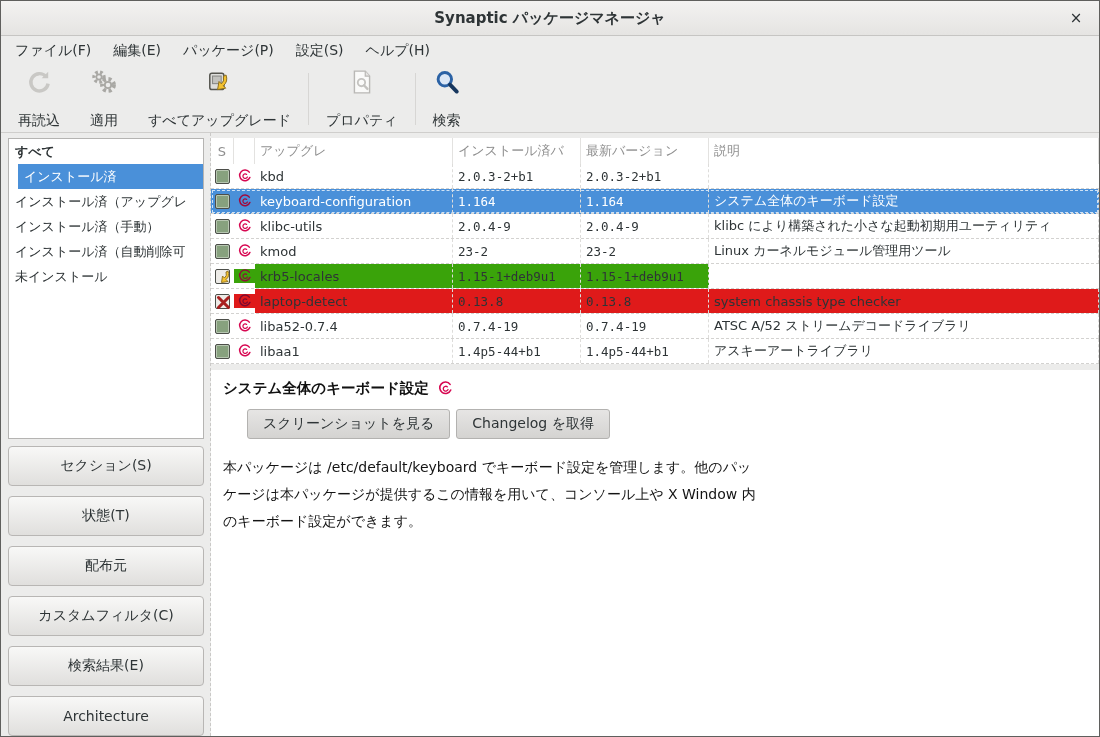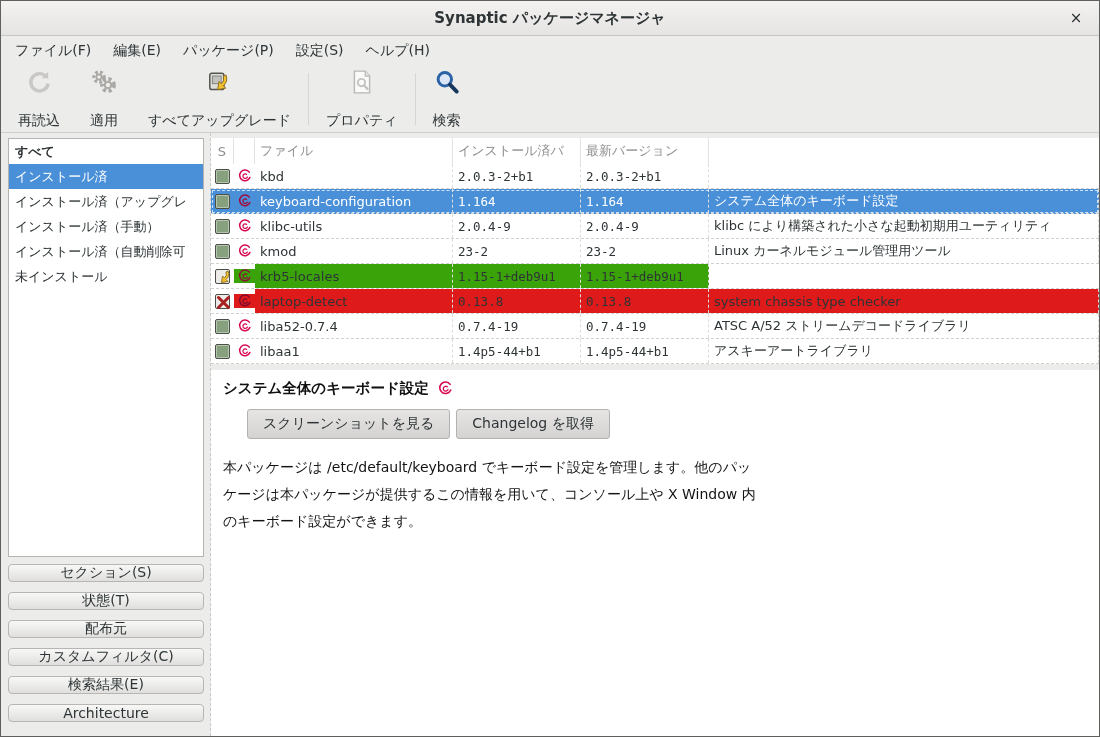--- a/index.html
+++ b/index.html
@@ -23,23 +23,23 @@
   .tool-btn { height:60px; padding:0 15px; display:flex; flex-direction:column; align-items:center; justify-content:center; gap:17px; font-size:14px; }
   .tool-btn .ticon { height:28px; display:flex; align-items:center; justify-content:center; }
   .tool-sep { width:1px; height:52px; background:#d7d6d4; margin:0 2px; }
 
   
   .main { flex:1; display:flex; min-height:0; }
   .sidebar { flex:0 0 204px; padding:5px 0 0 7px; display:flex; flex-direction:column; }
   .filter-list { width:196px; height:419px; background:#fff; border:1px solid #b5b4b2; font-size:13px; overflow:hidden; }
   .filter-item { height:25px; line-height:25px; padding-left:6px; white-space:nowrap; overflow:hidden; }
   .filter-item.first { font-weight:bold; }
-  .filter-item.selected { background:#4a90d9; color:#fff; }
+  .filter-item.selected { background:#4a90d9; color:#fff;margin-left:9px; }
   .sidebar-buttons { margin-top:7px; display:flex; flex-direction:column; gap:10px; width:196px; }
-  .gtk-btn { height:18px; border:1px solid #b8b6b4; border-radius:4px; background:linear-gradient(#f8f8f7,#e0dfdd); font-size:14px; display:flex; align-items:center; justify-content:center; color:#2e3436; }
+  .gtk-btn { height:40px; border:1px solid #b8b6b4; border-radius:4px; background:linear-gradient(#f8f8f7,#e0dfdd); font-size:14px; display:flex; align-items:center; justify-content:center; color:#2e3436; }
   .paned-v { flex:0 0 6px; border-right:1px dashed #cac9c7; }
 
   .content { flex:1; display:flex; flex-direction:column; padding-top:5px; min-width:0; }
 
   
   .pkg-table { background:#fff; flex:0 0 226px; overflow:hidden; }
   .thead { display:flex; height:26px; font-size:13px; color:#8f8f8f; align-items:center; background:#fff; }
   .thead .cell { border-right:1px solid #e3e2e0; height:100%; display:flex; align-items:center; }
   .cell { padding:0 5px; overflow:hidden; white-space:nowrap; }
   .cell-s { flex:0 0 23px; display:flex; align-items:center; justify-content:center; padding:0 2px; }
@@ -169,23 +169,24 @@
     </div>
 
     <div class="paned-v"></div>
 
     <div class="content">
 
       <div class="pkg-table">
         <div class="thead">
           <div class="cell cell-s">S</div>
           <div class="cell cell-swirl"></div>
-          <div class="cell cell-pkg">ファイル</div>
+          <div class="cell cell-pkg">アップグレ</div>
           <div class="cell cell-iver">インストール済バ</div>
           <div class="cell cell-lver">最新バージョン</div>
+          <div class="cell cell-desc">説明</div>
         </div>
 
         <div class="trow">
           <div class="cell cell-s">
               <span class="st st-installed"></span>
             </div>
           <div class="cell cell-swirl">
               <svg width="14" height="14" viewBox="0 0 16 16">
                 <path d="M12.9 3.6 A6.1 6.1 0 1 0 13.6 9.6" fill="none" stroke="#d70751" stroke-width="1.7" stroke-linecap="round"></path>
                 <path d="M9.9 6.2 A2.6 2.6 0 1 0 10.7 9.1" fill="none" stroke="#d70751" stroke-width="1.4" stroke-linecap="round"></path>

